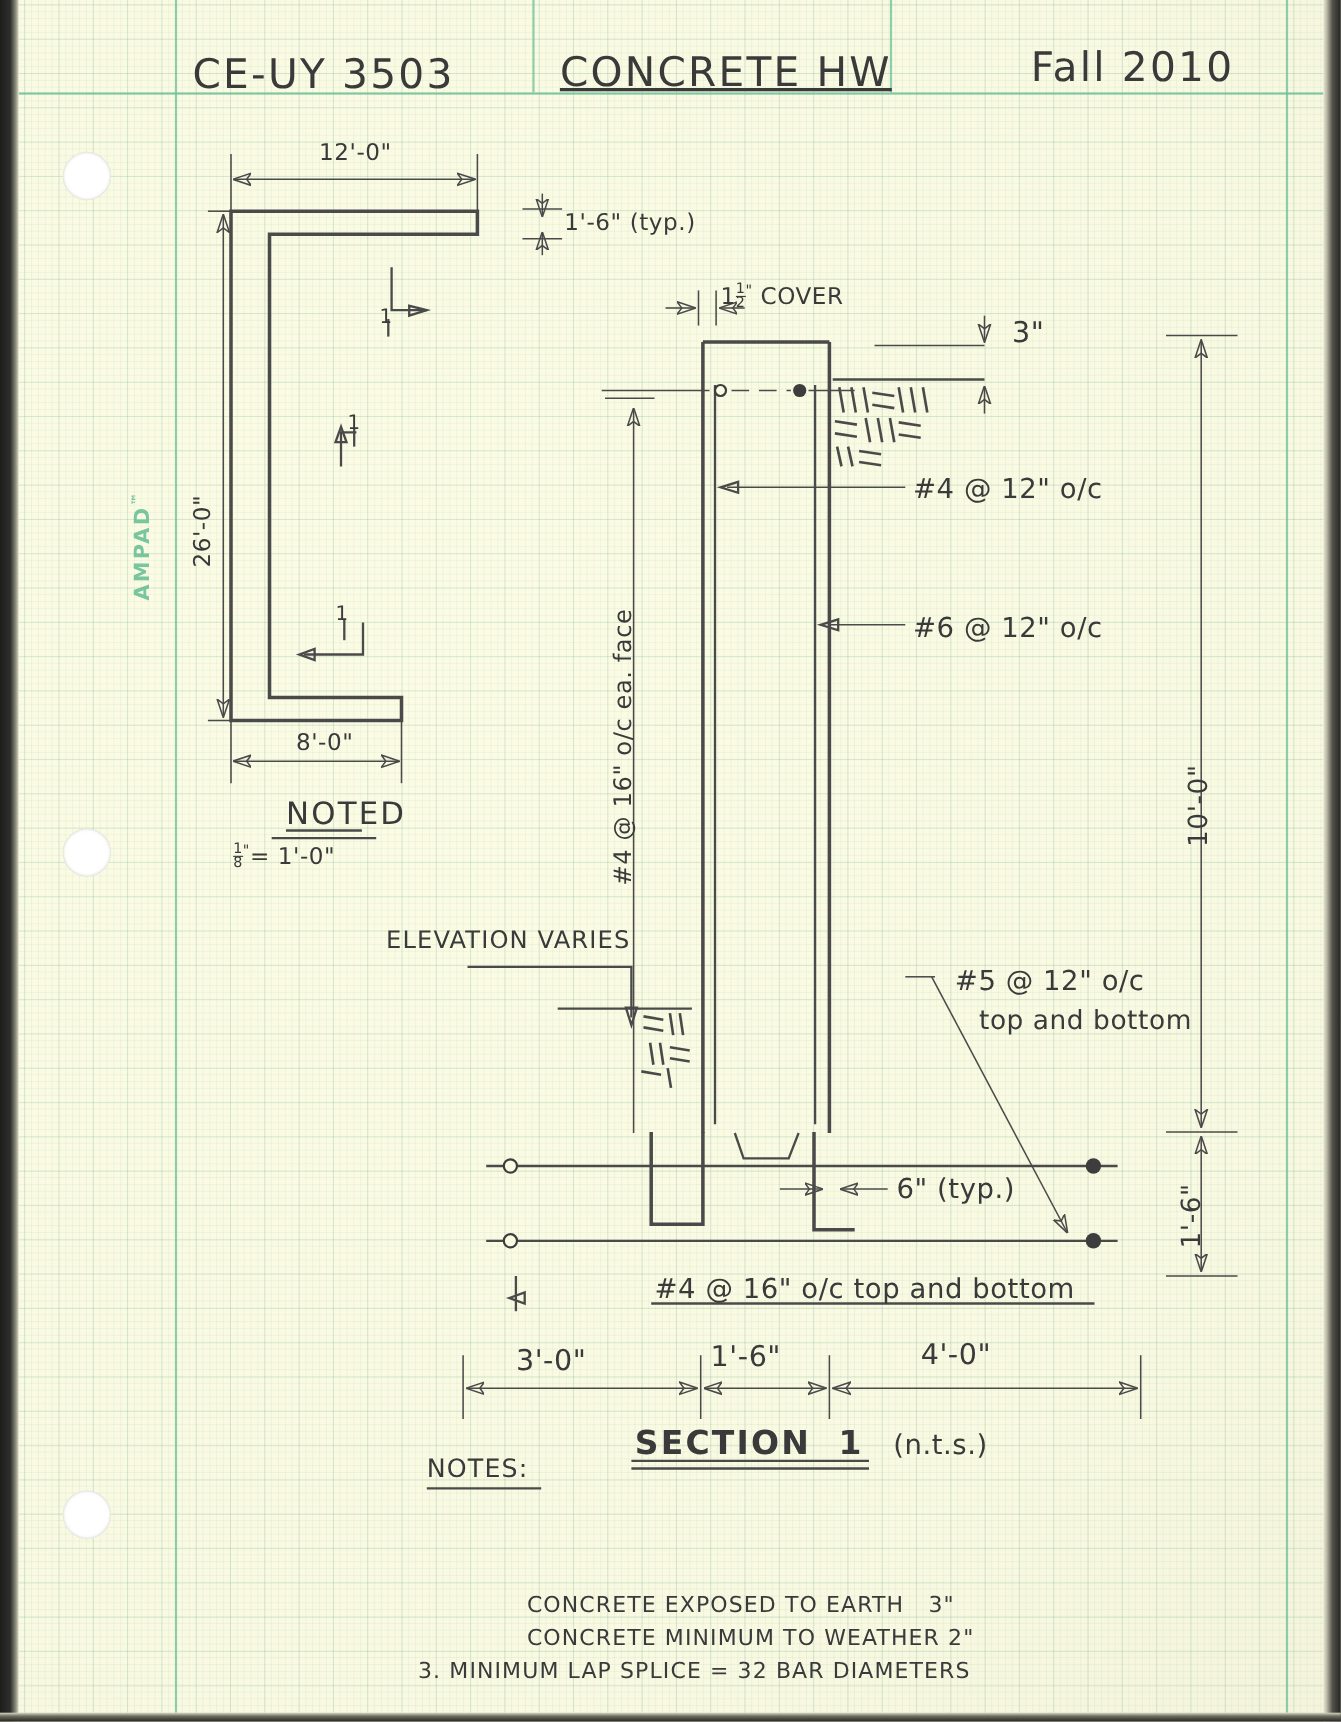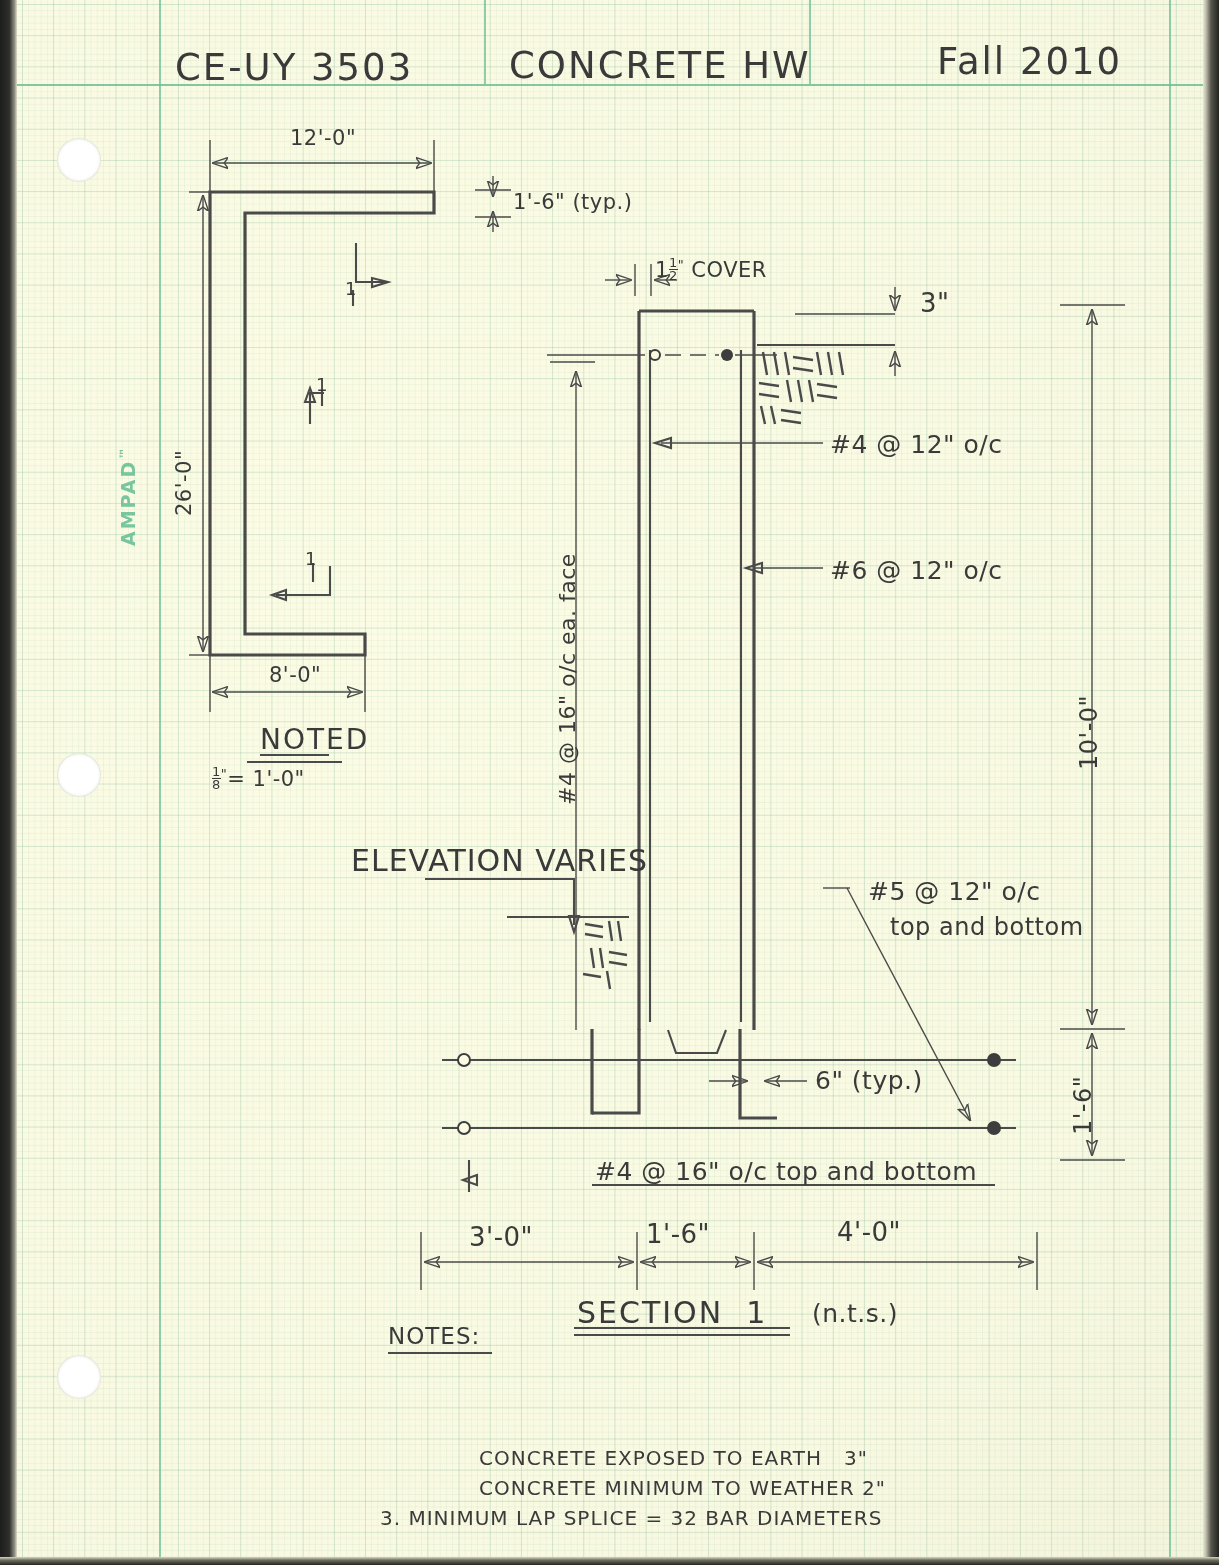--- a/index.html
+++ b/index.html
@@ -92,21 +92,21 @@
 
     <div class="hole" style="left:40px;top:138px;"></div>
     <div class="hole" style="left:40px;top:753px;"></div>
     <div class="hole" style="left:40px;top:1355px;"></div>
 
     <div class="ampad rot90" style="left:100px;top:546px;">
       <span>AMPAD</span><span class="sup">™</span>
     </div>
 
     <div class="hw hdr" style="left:158px;top:46px;">CE-UY 3503</div>
-    <div class="hw hdr" style="left:492px;top:44px;">CONCRETE HW</div>
+    <div class="hw hdr" style="left:492px;top:44px;text-decoration:underline;">CONCRETE HW</div>
     <div class="hw hdr" style="left:920px;top:40px;">Fall 2010</div>
 
     <svg class="draw" viewBox="0 0 1186 1557">
       <defs>
         <marker id="ah" markerWidth="12" markerHeight="10" refX="11" refY="5" orient="auto">
           <path d="M0,1 L12,5 L0,9 L3,5 Z" fill="#4a4a4a" stroke="none"></path>
         </marker>
         <marker id="ah2" markerWidth="12" markerHeight="10" refX="1" refY="5" orient="auto">
           <path d="M12,1 L0,5 L12,9 L9,5 Z" fill="#4a4a4a" stroke="none"></path>
         </marker>
@@ -325,36 +325,36 @@
     <div class="hw lbl" style="left:638px;top:257px;">
       <span>1</span><span class="frac"><i class="num">1</i><i class="den">2</i></span><span class="sup">"</span>&nbsp;<span>COVER</span>
     </div>
     <div class="hw lbl" style="left:903px;top:288px;font-size:26px;">3"</div>
 
     <div class="hw lbl" style="left:813px;top:430px;font-size:25px;">#4 @ 12" o/c</div>
     <div class="hw lbl" style="left:813px;top:556px;font-size:25px;">#6 @ 12" o/c</div>
 
     <div class="hw lbl rot90" style="left:538px;top:805px;font-size:22px;">#4 @ 16" o/c ea. face</div>
 
-    <div class="hw lbl" style="left:334px;top:843px;font-size:30px;letter-spacing:1px;text-align:center;">ELEVATION VARIES</div>
+    <div class="hw lbl" style="left:334px;top:843px;font-size:22px;letter-spacing:1px;text-align:center;">ELEVATION VARIES</div>
 
     <div class="hw lbl" style="left:851px;top:877px;font-size:25px;">#5 @ 12" o/c</div>
     <div class="hw lbl" style="left:873px;top:913px;font-size:24px;">top and bottom</div>
 
     <div class="hw lbl" style="left:798px;top:1066px;font-size:25px;">6" (typ.)</div>
     <div class="hw lbl" style="left:578px;top:1157px;font-size:25px;">#4 @ 16" o/c top and bottom</div>
 
     <div class="hw lbl rot90" style="left:1058px;top:770px;font-size:24px;">10'-0"</div>
     <div class="hw lbl rot90" style="left:1052px;top:1135px;font-size:24px;">1'-6"</div>
 
     <div class="hw lbl" style="left:452px;top:1222px;font-size:26px;">3'-0"</div>
     <div class="hw lbl" style="left:629px;top:1219px;font-size:26px;">1'-6"</div>
     <div class="hw lbl" style="left:820px;top:1217px;font-size:26px;">4'-0"</div>
 
-    <div class="hw" style="left:560px;top:1295px;font-size:30px;letter-spacing:2px;">
+    <div class="hw" style="left:560px;top:1295px;font-size:30px;letter-spacing:2px;font-weight:bold;">
       <span>SECTION</span>&nbsp;&nbsp;<span>1</span>
     </div>
     <div class="hw" style="left:795px;top:1299px;font-size:25px;">(n.t.s.)</div>
 
     <div class="hw note" style="left:371px;top:1323px;">NOTES:</div>
 
 
     <div class="hw note-sm" style="left:462px;top:1446px;">
       <span>CONCRETE EXPOSED TO EARTH</span>&nbsp;&nbsp;&nbsp;<span>3"</span>
     </div>

